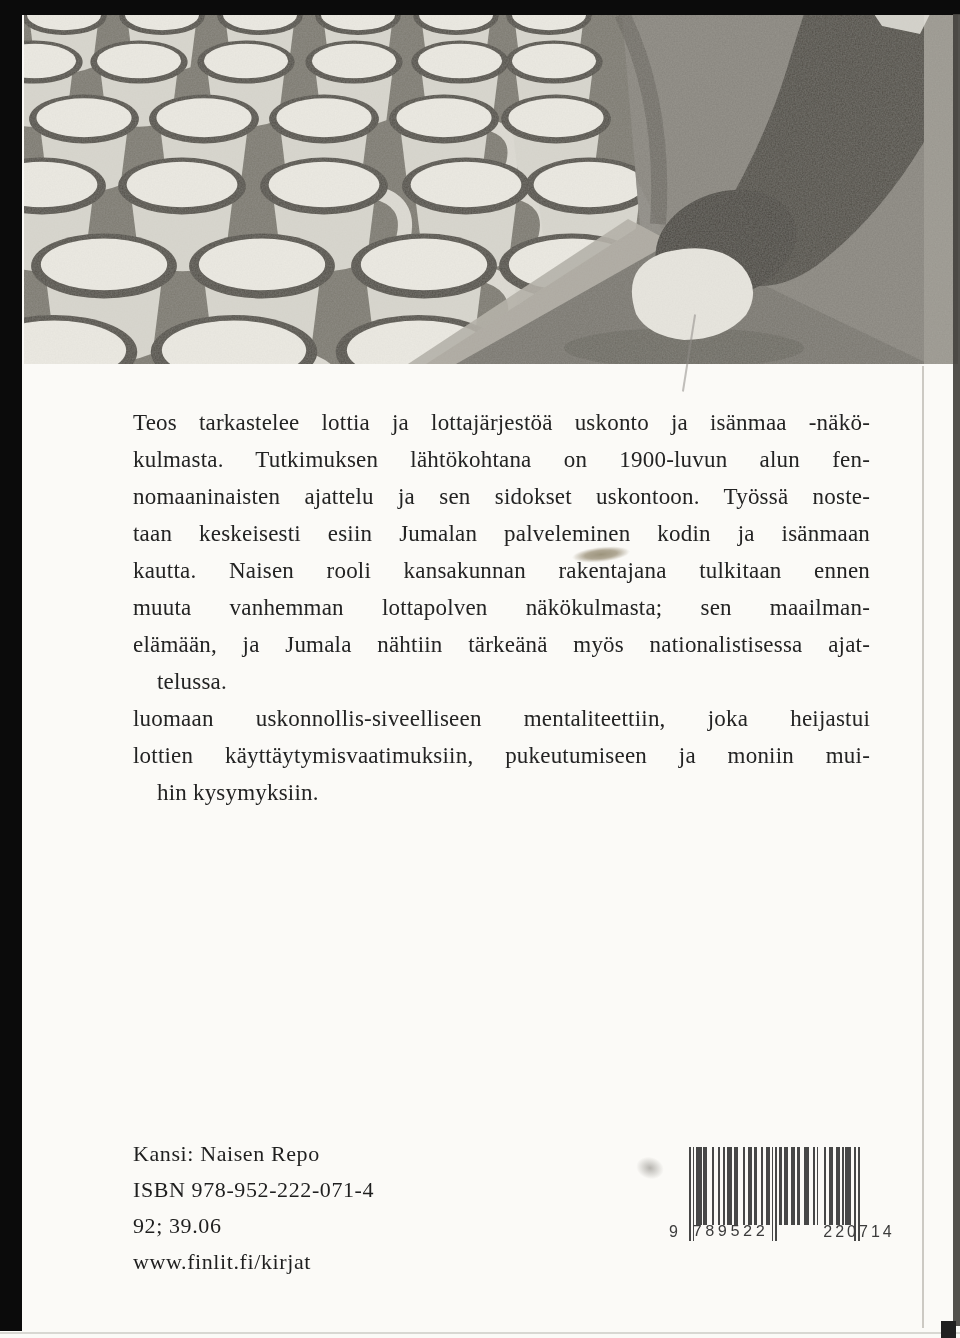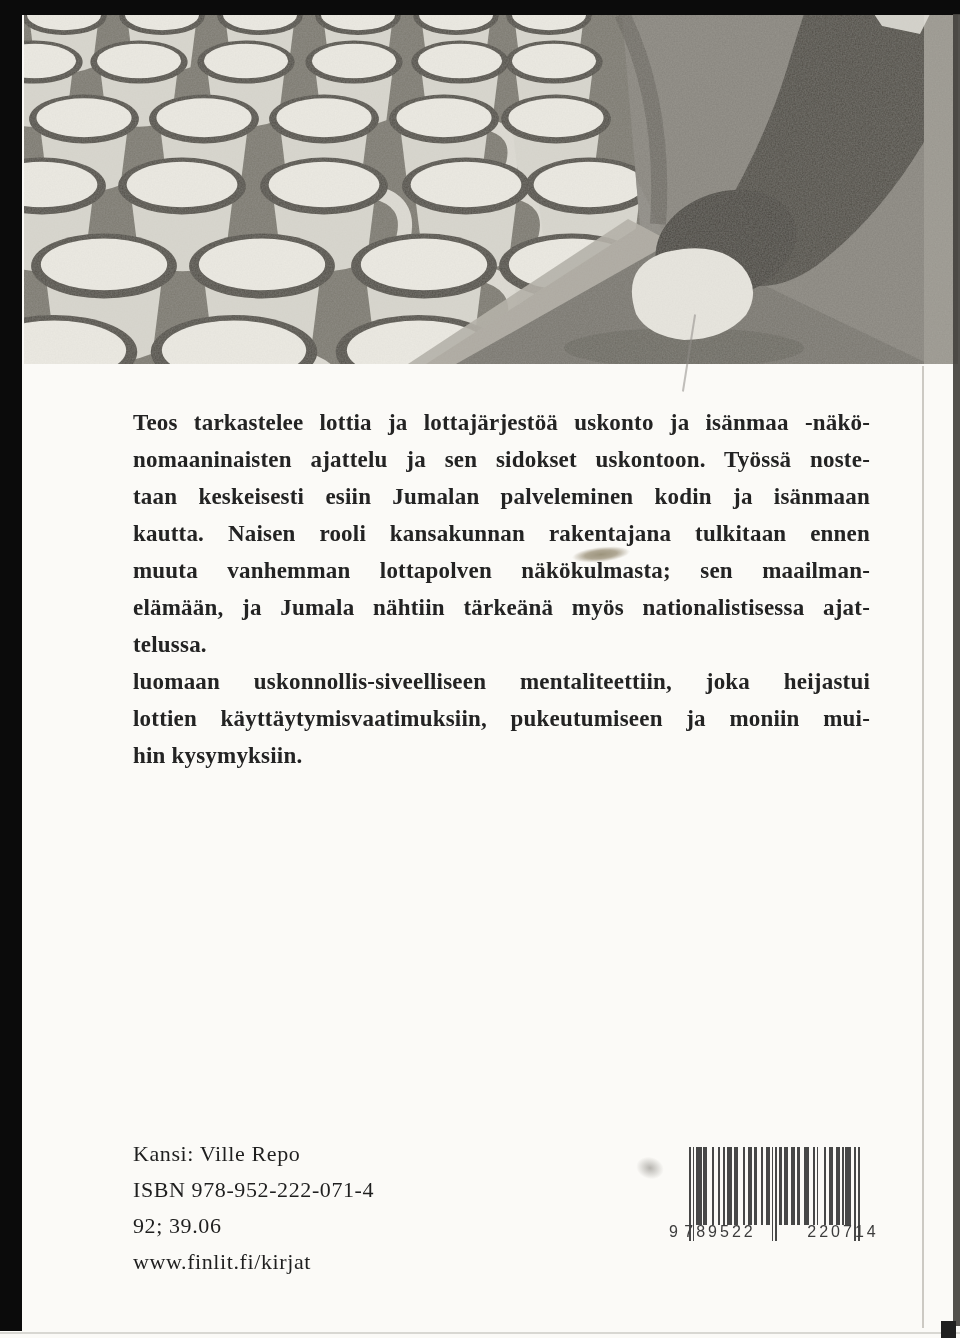--- a/index.html
+++ b/index.html
@@ -12,43 +12,43 @@
   
   .edge-left{position:absolute;left:0;top:0;width:22px;height:1331px;background:var(--scan-edge,#0b0b0b);}
   .edge-top{position:absolute;left:0;top:0;width:960px;height:15px;background:var(--scan-edge,#0b0b0b);}
   .edge-right{position:absolute;left:953px;top:14px;width:7px;height:1312px;background:#44423e;opacity:.92;}
   .fold-line{position:absolute;left:922px;top:366px;width:2px;height:962px;background:#ccc9c3;}
   .bottom-line{position:absolute;left:0;top:1332px;width:960px;height:2px;background:#d8d7d2;}
   .corner-nub{position:absolute;left:941px;top:1321px;width:15px;height:17px;background:#202020;}
   
   .photo{position:absolute;left:24px;top:14px;width:934px;height:350px;}
   
-  .blurb{position:absolute;left:133px;top:404px;width:737px;color:var(--ink,#232323);font-weight:bold;}
+  .blurb{position:absolute;left:133px;top:404px;width:737px;color:var(--ink,#232323);}
   .tline{
     font-size:23px;line-height:37px;height:37px;overflow:hidden;
     text-align:justify;text-align-last:justify;letter-spacing:.2px;
   }
-  .tline.last{text-align-last:left;}
+  .tline.last{text-align-last:left;margin-left:24px;}
   .tline.indent{padding-left:46px;}
   
   .colophon{position:absolute;left:133px;top:1136px;color:var(--colophon-ink,#1f1f1f);}
   .cline{font-size:22px;line-height:36px;height:36px;letter-spacing:.6px;}
   
   .barcode{position:absolute;left:663px;top:1147px;width:200px;height:106px;}
   .bars{position:absolute;left:26px;top:0;display:flex;align-items:flex-start;}
   .bm{width:1.8px;height:78px;flex:0 0 auto;}
   .bm.on{background:var(--bar,#474747);}
   .bm.on.g{height:94px;}
   .bc-digit{
     position:absolute;top:76px;font-family:"Liberation Sans","DejaVu Sans",sans-serif;
     font-size:16px;letter-spacing:3px;color:#3c3c3c;white-space:nowrap;
   }
   .bc-left{left:6px;}
-  .bc-g1{left:17px;width:80px;text-align:center;}
-  .bc-g2{left:112px;width:80px;text-align:center;padding-left:28px;}
+  .bc-g1{left:25px;width:80px;text-align:right;font-family:Liberation Mono, monospace;}
+  .bc-g2{left:128px;width:80px;text-align:center;padding-left:28px;}
   
   .smudge-text{
     position:absolute;left:572px;top:547px;width:58px;height:15px;border-radius:50%;
     background:radial-gradient(closest-side,#92896f,#a89f8a 55%,rgba(170,160,140,0));
     transform:rotate(-6deg);filter:blur(.6px);opacity:.9;
   }
   .smudge-barcode{
     position:absolute;left:636px;top:1157px;width:28px;height:22px;border-radius:50%;
     background:radial-gradient(closest-side,#b3b1ac,rgba(180,178,172,0));
     transform:rotate(16deg);opacity:.95;
@@ -127,33 +127,34 @@
         <ellipse cx="660" cy="334" rx="120" ry="20" fill="#615e57" opacity="0.55"></ellipse>
         <path d="M612,300 Q596,252 642,238 Q692,226 718,252 Q738,276 722,301 Q700,326 660,326 Q624,322 612,300 Z" fill="#e8e6df"></path>
         <rect x="900" width="34" height="350" fill="#99968e"></rect>
         <polygon points="850,0 906,0 896,20 858,12" fill="#e3e1da" opacity="0.9"></polygon>
       </g>
     </svg>
   </div>
 
   <div class="blurb">
     <div class="tline">Teos tarkastelee lottia ja lottajärjestöä uskonto ja isänmaa -näkö-</div>
+    <div class="tline">kulmasta. Tutkimuksen lähtökohtana on 1900-luvun alun fen-</div>
     <div class="tline">nomaaninaisten ajattelu ja sen sidokset uskontoon. Työssä noste-</div>
     <div class="tline">taan keskeisesti esiin Jumalan palveleminen kodin ja isänmaan</div>
     <div class="tline">kautta. Naisen rooli kansakunnan rakentajana tulkitaan ennen</div>
     <div class="tline">muuta vanhemman lottapolven näkökulmasta; sen maailman-</div>
     <div class="tline">elämään, ja Jumala nähtiin tärkeänä myös nationalistisessa ajat-</div>
     <div class="tline last">telussa.</div>
     <div class="tline">luomaan uskonnollis-siveelliseen mentaliteettiin, joka heijastui</div>
     <div class="tline">lottien käyttäytymisvaatimuksiin, pukeutumiseen ja moniin mui-</div>
     <div class="tline last">hin kysymyksiin.</div>
   </div>
 
   <div class="colophon">
-    <div class="cline">Kansi: Ville Repo</div>
+    <div class="cline">Kansi: Naisen Repo</div>
     <div class="cline">ISBN 978-952-222-071-4</div>
     <div class="cline">92; 39.06</div>
     <div class="cline">www.finlit.fi/kirjat</div>
   </div>
 
   <div class="barcode">
     <div class="bars">
         <div class="bm on g"></div>
         <div class="bm g"></div>
         <div class="bm on g"></div>

